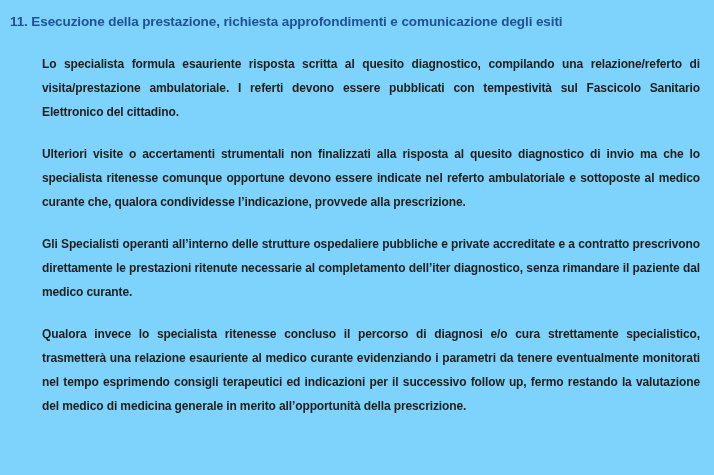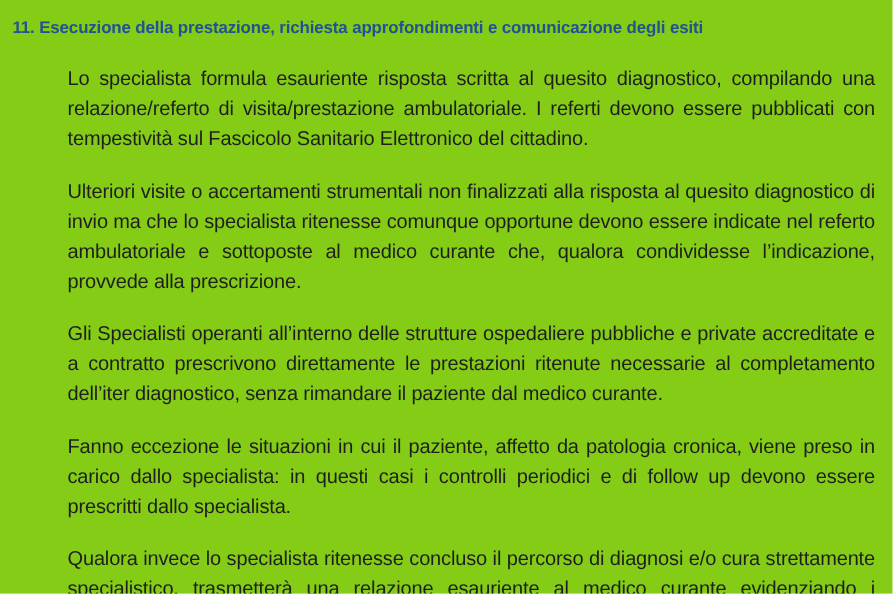--- a/index.html
+++ b/index.html
@@ -4,54 +4,54 @@
 <style>
   html, body {
     margin: 0;
     padding: 0;
     background: #ffffff;
   }
   .page {
     position: relative;
     width: 714px;
     height: 475px;
-    background: #84cc16;
+    background: #7dd3fc;
     font-family: "Liberation Sans", sans-serif;
     overflow: hidden;
     box-sizing: border-box;
   }
   .heading {
     margin: 0;
     padding: 13px 14px 0 10px;
     font-size: 13.5px;
     font-weight: 700;
     letter-spacing: -0.1px;
     line-height: 17px;
   }
   .doc-body {
     padding: 22px 14px 0 38px;
   }
   .doc-body p {
-    margin: 0 0 18px 16px;
-    font-size: 16px;
+    margin: 0 0 18px 4px;
+    font-size: 12px;
     line-height: 24px;
     letter-spacing: -0.12px;
     text-align: justify;
     text-justify: inter-word;
+    font-weight: bold;
   }
   .doc-body p:last-child {
     margin-bottom: 0;
   }
 </style>
 </head>
 <body>
 
 <div class="page">
   <h1 class="heading" style="color: rgb(33, 82, 147);">11. Esecuzione della prestazione, richiesta approfondimenti e comunicazione degli esiti</h1>
 
   <div class="doc-body">
     <p style="color: rgb(31, 31, 31);">Lo specialista formula esauriente risposta scritta al quesito diagnostico, compilando una relazione/referto di visita/prestazione ambulatoriale. I referti devono essere pubblicati con tempestività sul Fascicolo Sanitario Elettronico del cittadino.</p>
     <p style="color: rgb(31, 31, 31);">Ulteriori visite o accertamenti strumentali non finalizzati alla risposta al quesito diagnostico di invio ma che lo specialista ritenesse comunque opportune devono essere indicate nel referto ambulatoriale e sottoposte al medico curante che, qualora condividesse l’indicazione, provvede alla prescrizione.</p>
     <p style="color: rgb(31, 31, 31);">Gli Specialisti operanti all’interno delle strutture ospedaliere pubbliche e private accreditate e a contratto prescrivono direttamente le prestazioni ritenute necessarie al completamento dell’iter diagnostico, senza rimandare il paziente dal medico curante.</p>
-    <p style="color: rgb(31, 31, 31);">Fanno eccezione le situazioni in cui il paziente, affetto da patologia cronica, viene preso in carico dallo specialista: in questi casi i controlli periodici e di follow up devono essere prescritti dallo specialista.</p>
     <p style="color: rgb(31, 31, 31);">Qualora invece lo specialista ritenesse concluso il percorso di diagnosi e/o cura strettamente specialistico, trasmetterà una relazione esauriente al medico curante evidenziando i parametri da tenere eventualmente monitorati nel tempo esprimendo consigli terapeutici ed indicazioni per il successivo follow up, fermo restando la valutazione del medico di medicina generale in merito all’opportunità della prescrizione.</p>
   </div>
 </div>
 
 </body></html>

